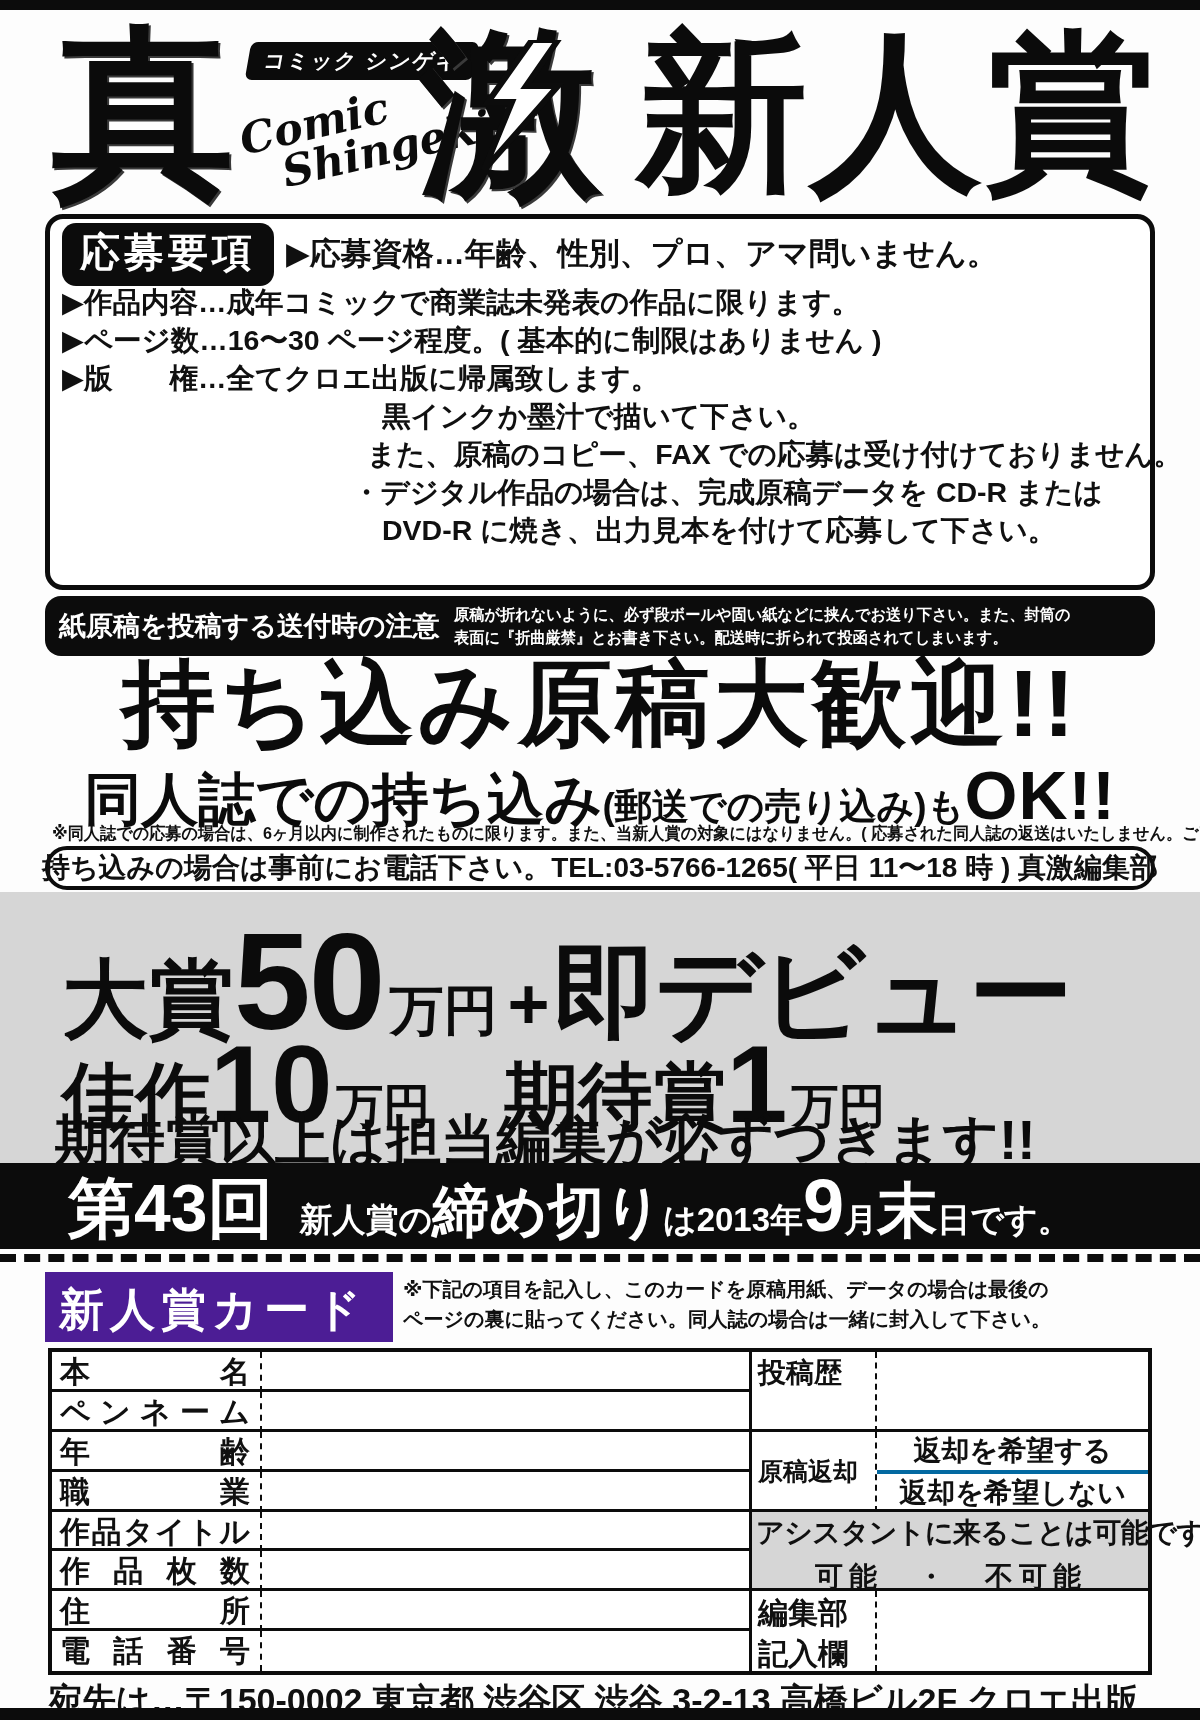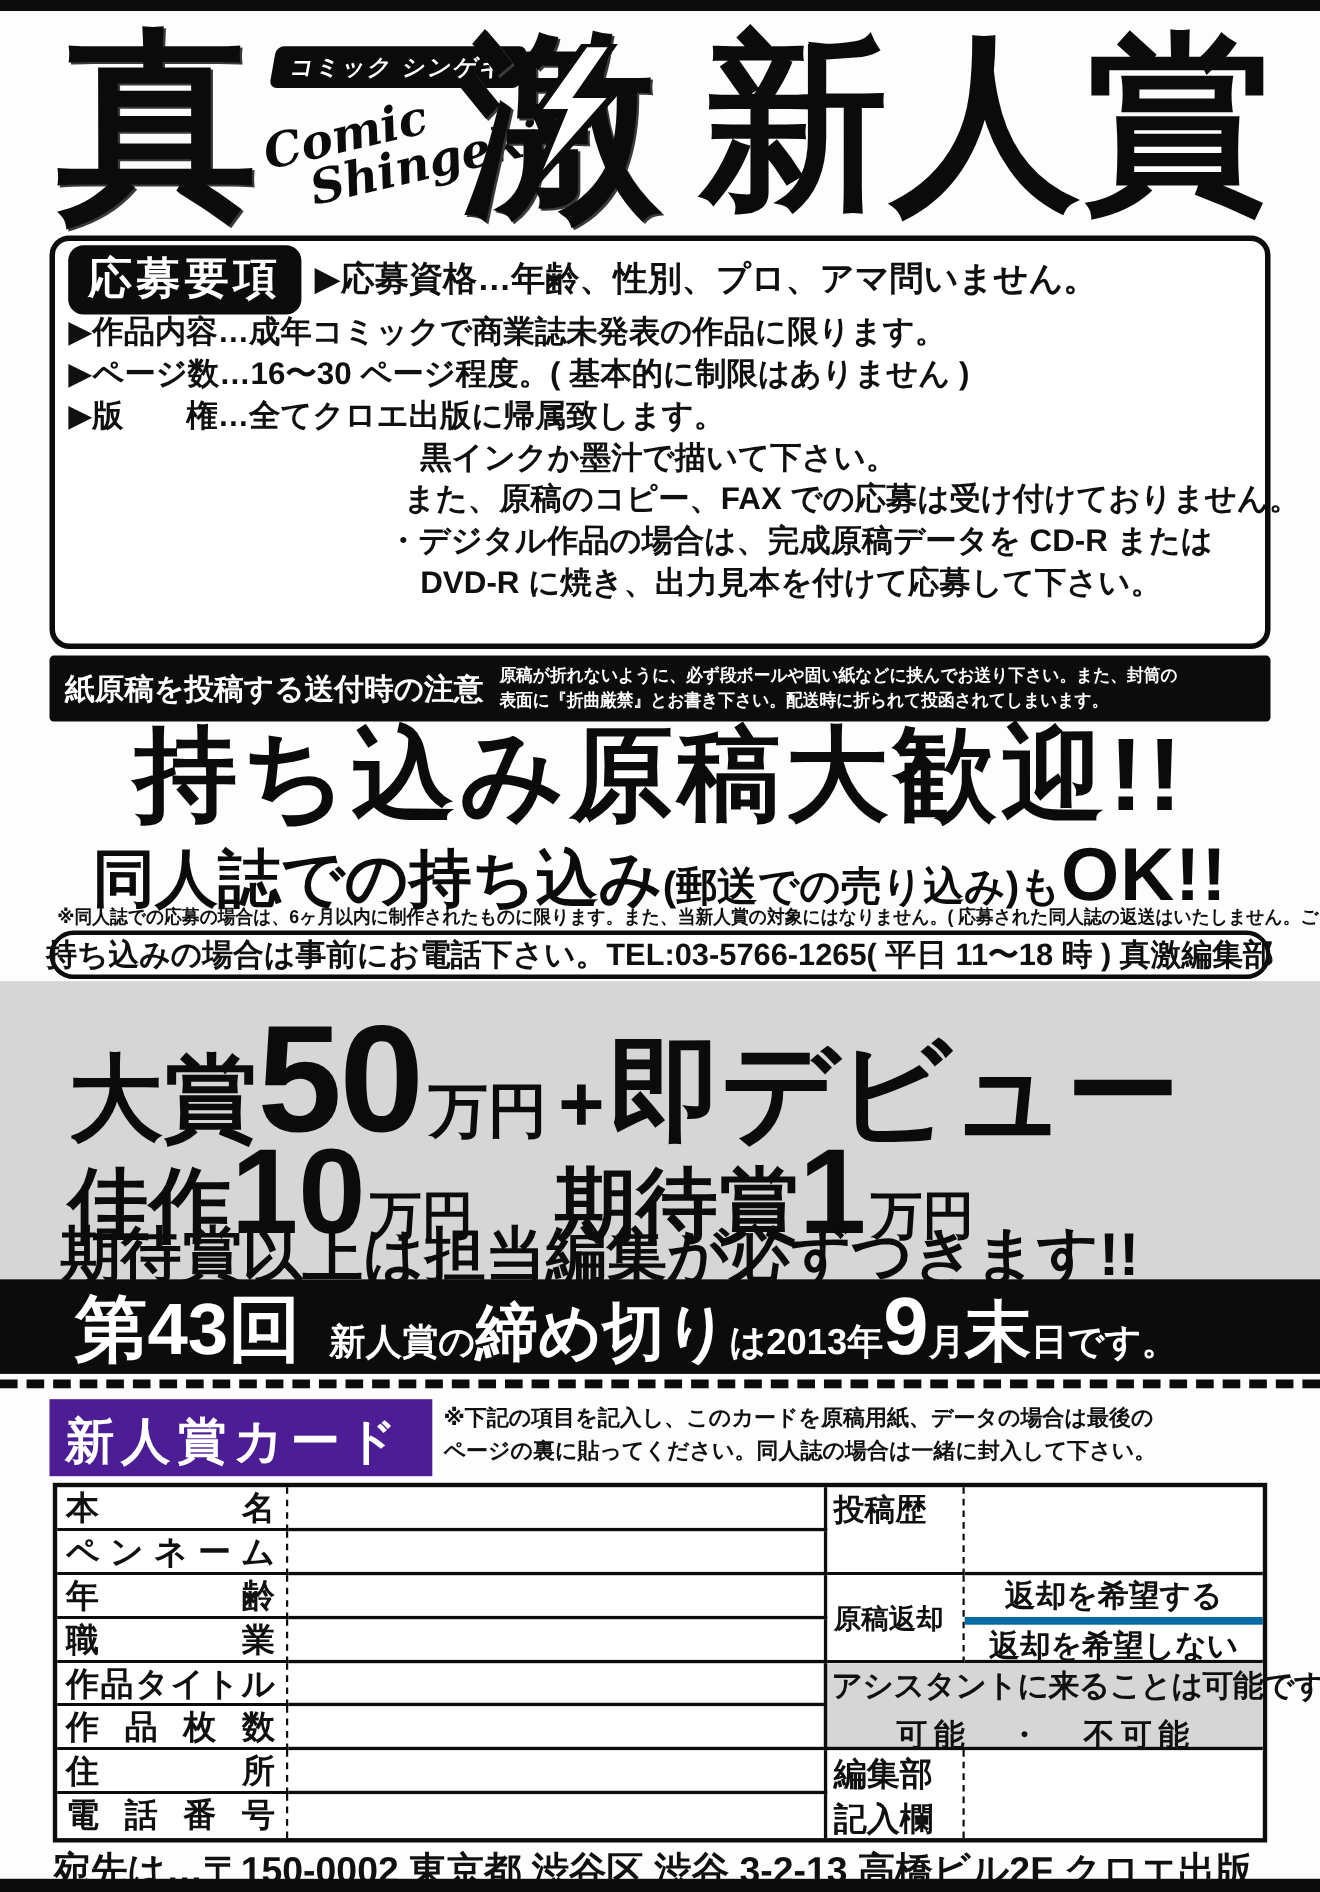--- a/index.html
+++ b/index.html
@@ -34,21 +34,21 @@
   .gbox{position:absolute;left:45px;top:214px;width:1110px;height:376px;
     border:5px solid #0c0c0c;border-radius:18px;padding:6px 10px 0 12px;background:#fff;}
   .gbox .row1{display:flex;align-items:center;height:58px;}
   .gbadge{background:#0c0c0c;color:#fff;font-size:40px;font-weight:900;
     padding:2px 18px 6px 18px;border-radius:14px;letter-spacing:4px;white-space:nowrap;}
   .gline1{font-size:31px;font-weight:900;margin-left:12px;white-space:nowrap;}
   .gline{font-size:28.5px;font-weight:900;line-height:38px;white-space:nowrap;}
 
   
   .notice{position:absolute;left:45px;top:596px;width:1110px;height:60px;background:#0c0c0c;
-    border-radius:4px;display:flex;align-items:center;color:#fff;padding:0 10px 0 14px;}
+    border-radius:16px;display:flex;align-items:center;color:#fff;padding:0 10px 0 14px;}
   .notice .t{font-size:27px;font-weight:900;white-space:nowrap;margin-right:14px;}
   .notice .b{font-size:16px;font-weight:700;line-height:1.45;white-space:nowrap;
     transform:scaleX(0.95);transform-origin:left center;}
 
   
   .welcome{position:absolute;left:0;top:652px;width:1200px;text-align:center;
     font-size:94px;font-weight:900;line-height:104px;letter-spacing:4px;white-space:nowrap;
     color:#0b0b0b;}
   .okline{position:absolute;left:0;top:756px;width:1200px;display:flex;
     justify-content:center;align-items:baseline;white-space:nowrap;color:#0b0b0b;}
@@ -105,21 +105,21 @@
   .fld{grid-column:1;border-right:2px dashed #0c0c0c;font-size:30px;font-weight:900;
     padding:1px 10px 0 8px;line-height:37px;text-align:justify;text-align-last:justify;}
   .inp{grid-column:2;border-right:3px solid #0c0c0c;}
   .rlab{border-right:2px dashed #0c0c0c;font-size:28px;font-weight:900;padding:2px 4px 0 6px;}
   .rhist{grid-column:3;grid-row:1 / span 2;}
   .rhisti{grid-column:4;grid-row:1 / span 2;}
   .rret{grid-column:3;grid-row:3 / span 2;display:flex;align-items:center;font-size:25px;}
   .rreti{grid-column:4;grid-row:3 / span 2;display:flex;flex-direction:column;}
   .ropt{flex:1;display:flex;align-items:center;justify-content:center;font-size:28px;
     font-weight:900;white-space:nowrap;}
-  .ropt.first{border-bottom:7px solid #0369a1;text-align:center;}
+  .ropt.first{border-bottom:4px solid #0369a1;text-align:center;}
   .rassist{grid-column:3 / span 2;grid-row:5 / span 2;background:#d6d6d6;
     border-left:3px solid #0c0c0c;margin-left:-3px;padding:2px 2px 0 4px;}
   .rassist .q{font-size:28px;font-weight:700;letter-spacing:-0.5px;white-space:nowrap;}
   .rassist .o{font-size:28px;font-weight:900;text-align:center;letter-spacing:6px;margin-top:6px;}
   .redit{grid-column:3;grid-row:7 / span 2;display:flex;flex-direction:column;
     justify-content:space-around;font-size:30px;font-weight:900;border-bottom:none;}
   .rediti{grid-column:4;grid-row:7 / span 2;border-bottom:none;}
   .address{position:absolute;left:48px;top:1678px;font-size:34px;font-weight:900;
     white-space:nowrap;letter-spacing:0;}
 </style>

